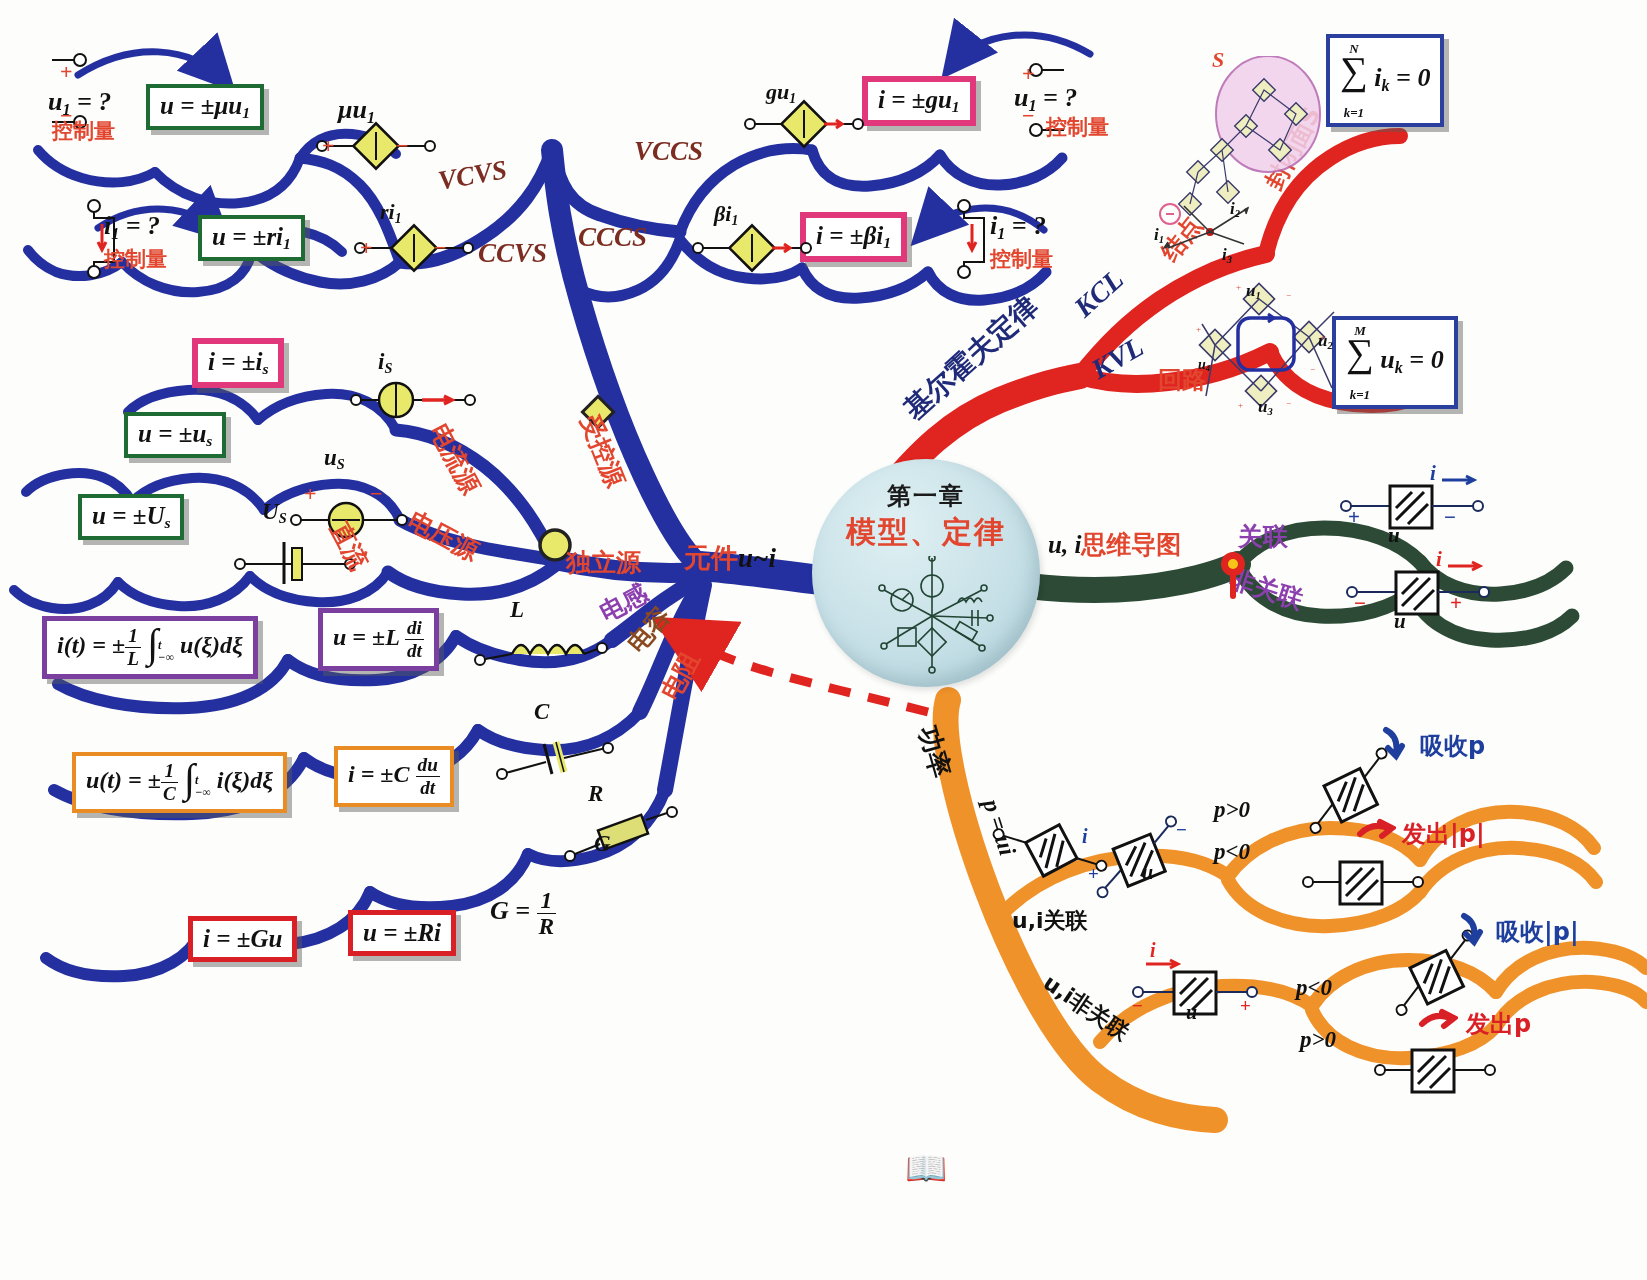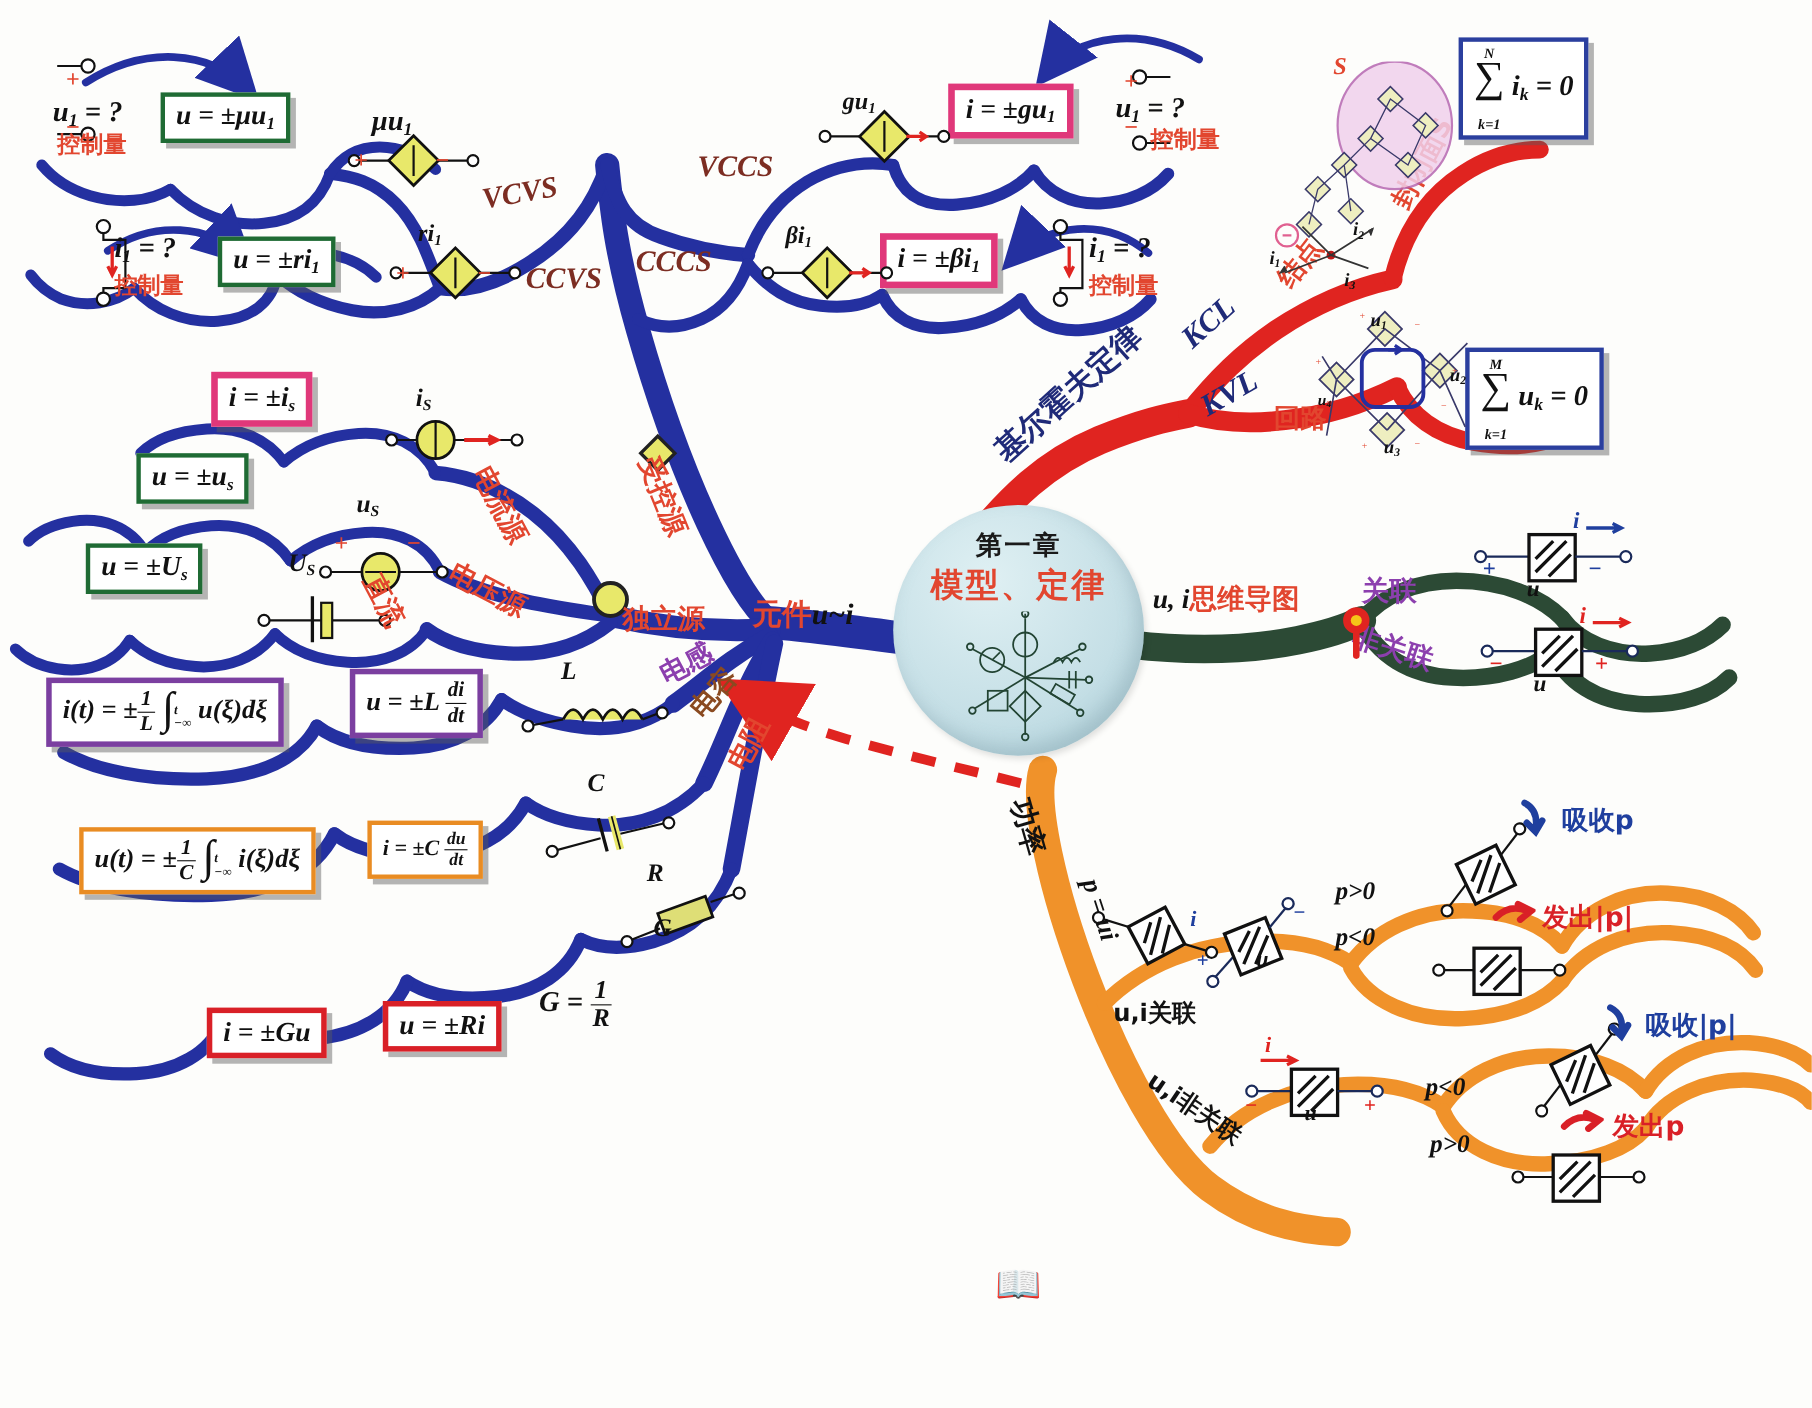--- a/index.html
+++ b/index.html
@@ -305,21 +305,21 @@
 </div>
 <div class="fml purple" style="left:318px;top:608px;font-size:24px">
   <i>u</i> = ±<i>L</i> <span class="frac"><span class="n">d<i>i</i></span><span class="d">d<i>t</i></span></span>
 </div>
 
 <div class="fml orange" style="left:72px;top:752px;font-size:24px">
   <i>u</i>(<i>t</i>) = ±<span class="frac"><span class="n">1</span><span class="d"><i>C</i></span></span>
   <span class="intg"><span class="s">∫</span><span class="lim"><span class="t"><i>t</i></span><span class="b">−∞</span></span></span>
   <i>i</i>(<i>ξ</i>)d<i>ξ</i>
 </div>
-<div class="fml orange" style="left:334px;top:746px;font-size:20px">
+<div class="fml orange" style="left:334px;top:746px;font-size:24px">
   <i>i</i> = ±<i>C</i> <span class="frac"><span class="n">d<i>u</i></span><span class="d">d<i>t</i></span></span>
 </div>
 
 <div class="fml red" style="left:188px;top:916px">
   <i>i</i> = ±<i>Gu</i>
 </div>
 <div class="fml red" style="left:348px;top:910px">
   <i>u</i> = ±<i>Ri</i>
 </div>
 <div class="lbl" style="left:490px;top:888px;font-size:26px;font-style:italic;color:#111;font-weight:bold">

